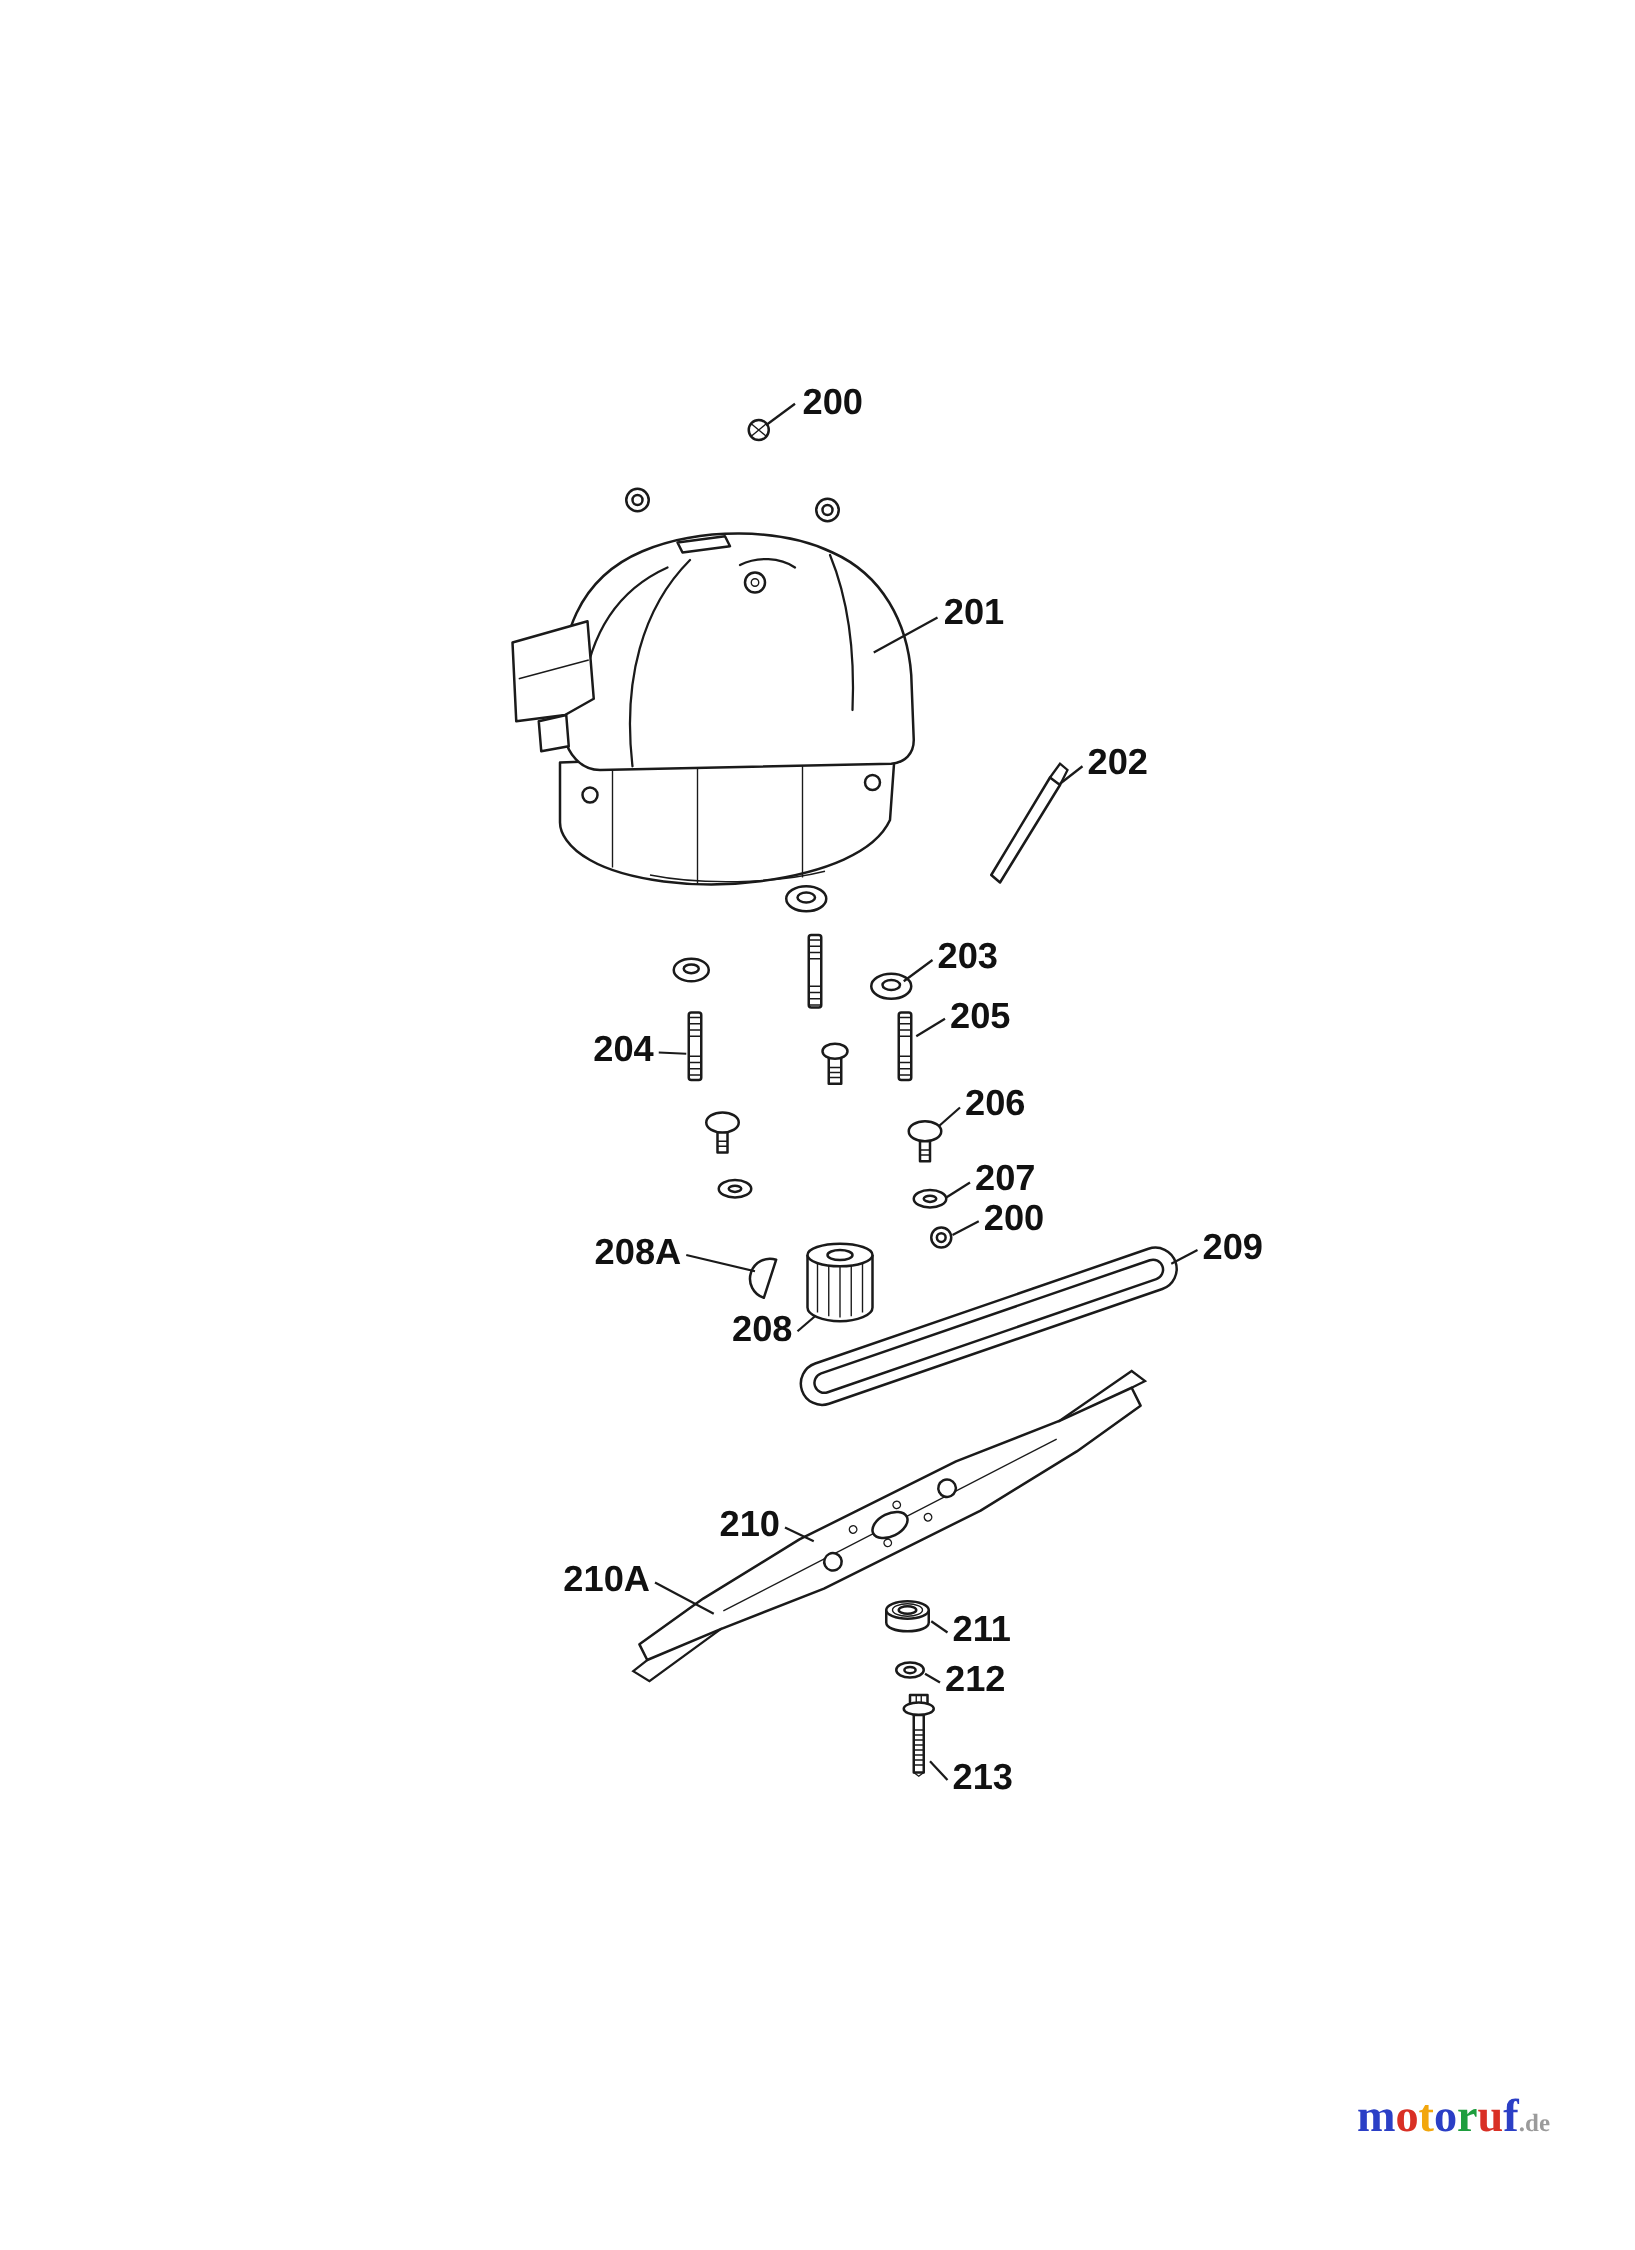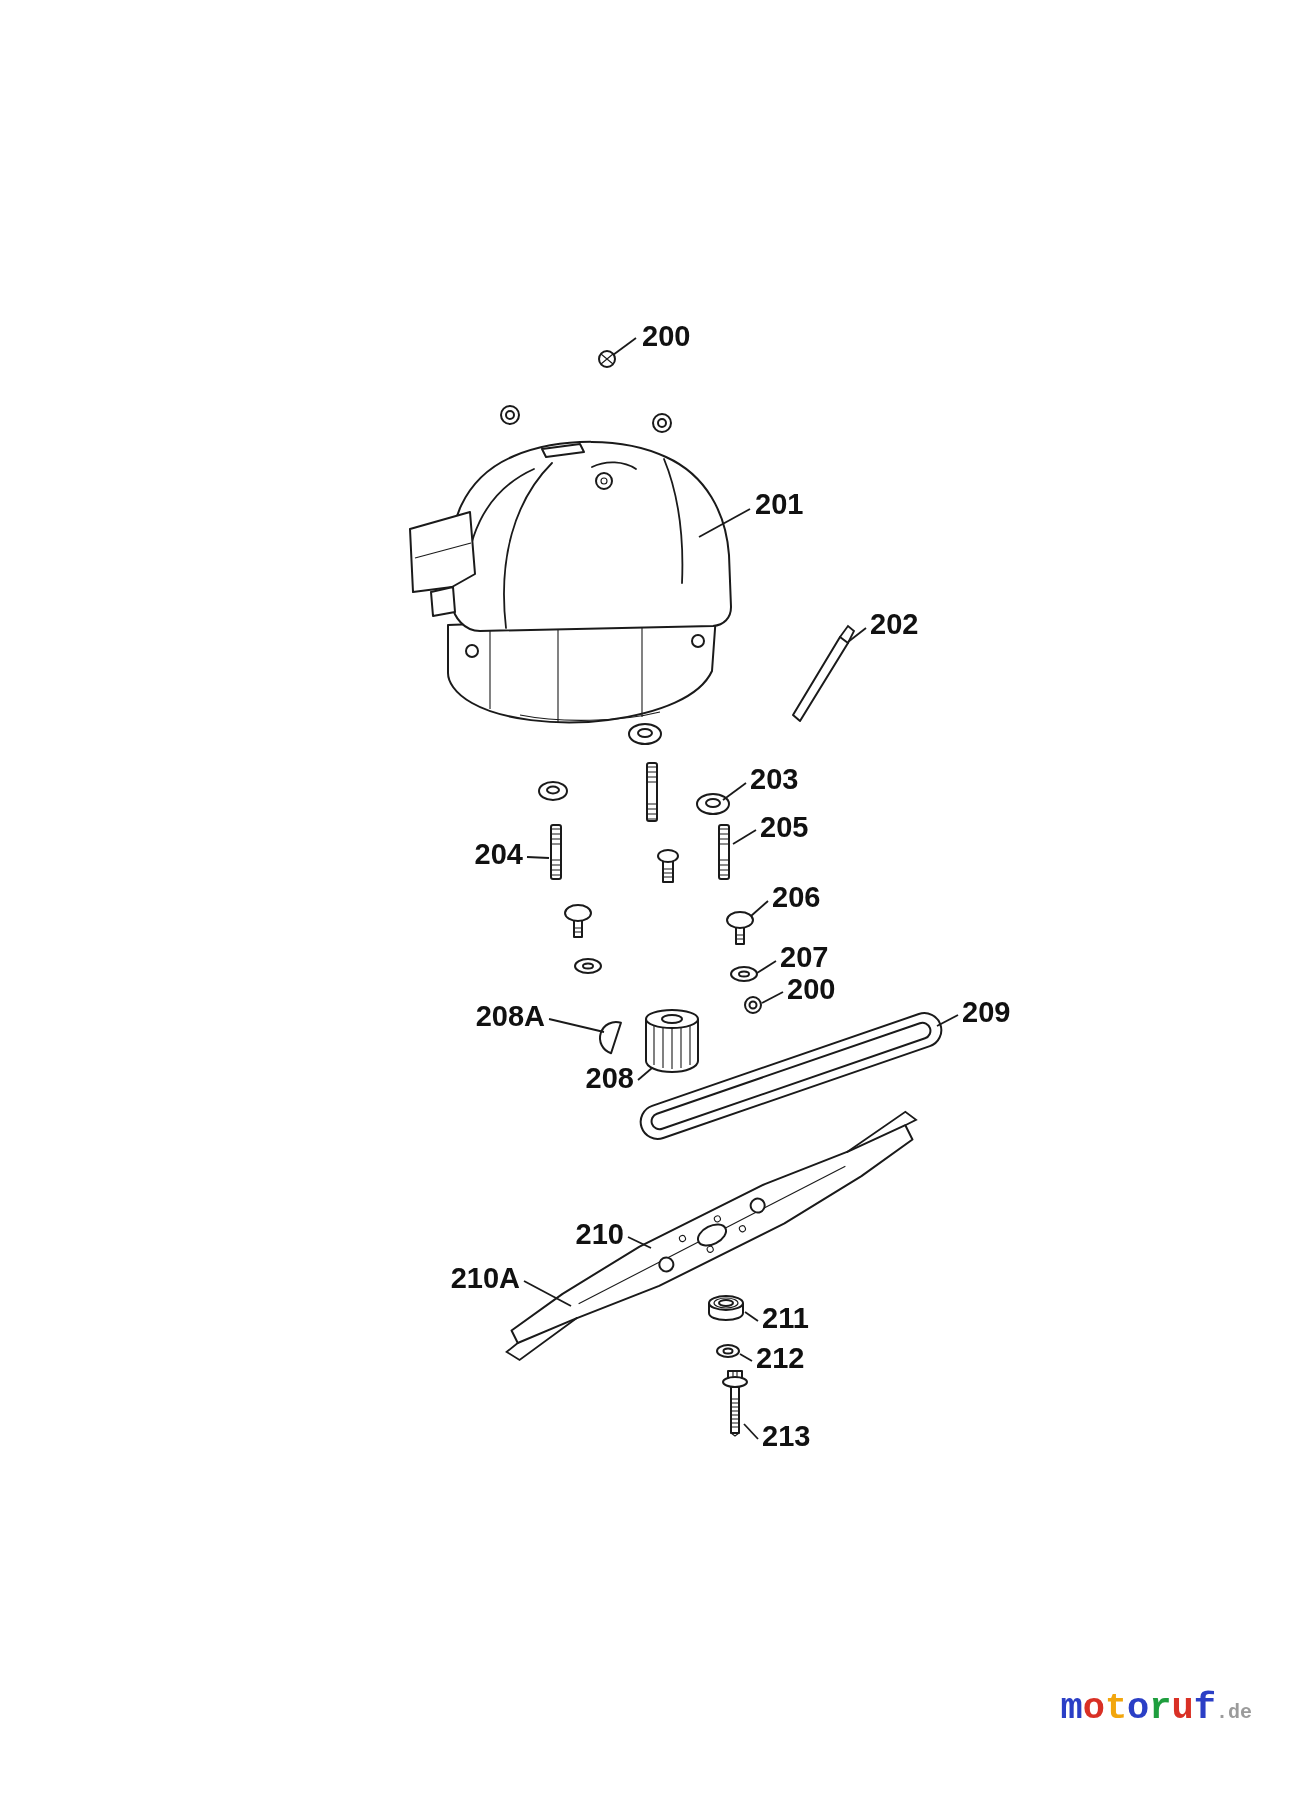--- a/index.html
+++ b/index.html
@@ -1,33 +1,33 @@
 <!DOCTYPE html>
 <html><head>
 <meta charset="utf-8">
 <style>
   html, body { margin: 0; padding: 0; background: #ffffff; }
   body { font-family: "Liberation Sans", sans-serif; }
-  .page { position: relative; width: 1308px; height: 1716px; background: #ffffff; overflow: hidden; margin: 15px auto; }
+  .page { position: relative; width: 1308px; height: 1716px; background: #ffffff; overflow: hidden; margin: 0 auto; }
   .diagram-svg { position: absolute; left: 0; top: 0; }
 
   .fw   { fill: #ffffff; stroke: #1a1a1a; stroke-width: 2; stroke-linejoin: round; }
   .ln   { fill: none; stroke: #1a1a1a; stroke-width: 1.8; stroke-linecap: round; }
   .thin { fill: none; stroke: #1a1a1a; stroke-width: 1.1; }
   .leader { stroke: #1a1a1a; stroke-width: 1.8; }
   .part-label { font-family: "Liberation Sans", sans-serif; font-size: 29px; font-weight: bold; fill: #111111; }
 
   .drawing-number {
     position: absolute; right: 122px; bottom: 28px;
     font-family: "Liberation Sans", sans-serif;
     font-size: 48px; font-weight: bold; color: #000000; letter-spacing: 1px;
   }
   .watermark {
-    position: absolute; right: 56px; bottom: 4px;
-    font-family: Liberation Mono, monospace;
+    position: absolute; right: 68px; bottom: 4px;
+    font-family: Liberation Serif, serif;
     font-size: 37px; font-weight: bold; line-height: 1;
   }
   .wm-suffix { font-size: 20px; font-weight: bold; }
 </style>
 </head>
 <body>
 
 <div class="page">
 
   <svg class="diagram-svg" width="1308" height="1800" viewBox="0 0 1308 1800" xmlns="http://www.w3.org/2000/svg">

